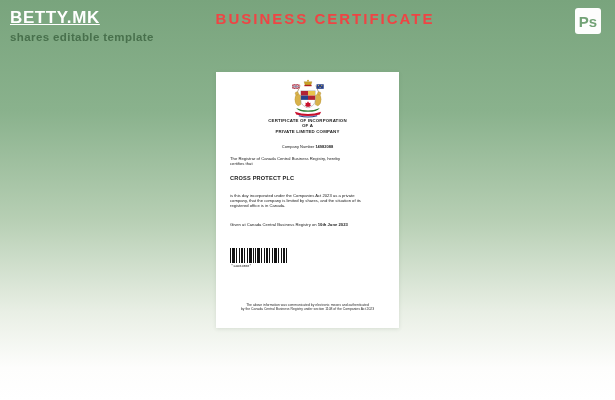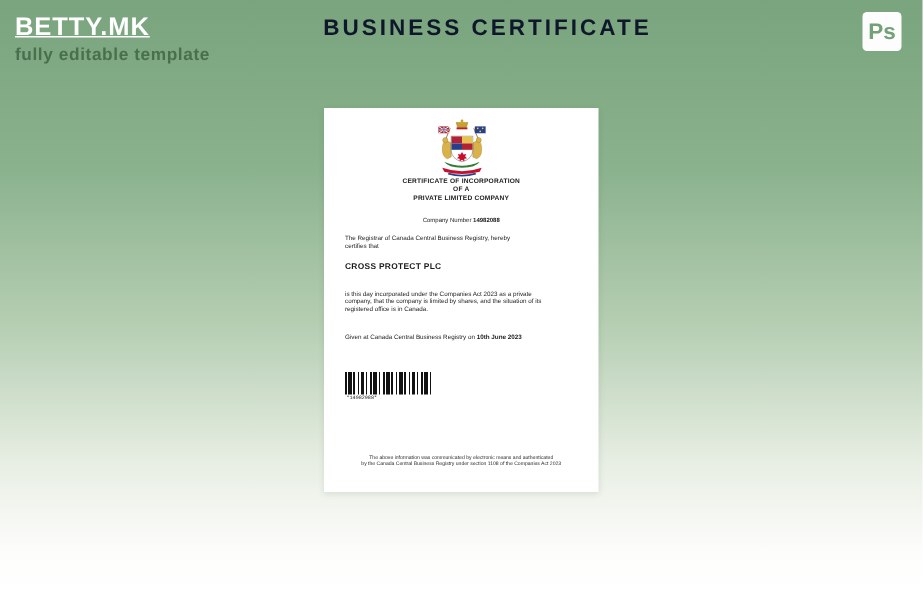--- a/index.html
+++ b/index.html
@@ -14,21 +14,21 @@
   .brand {
     position: absolute; left: 10px; top: 8px;
     color: #ffffff; font-size: 17px; font-weight: 900; letter-spacing: 0.6px; text-decoration: underline;
   }
   .tagline {
     position: absolute; left: 10px; top: 31px;
     color: #48704c; font-size: 11.5px; font-weight: 600; letter-spacing: 0.4px;
   }
   .page-title {
     position: absolute; left: 0; right: 0; top: 10px;
-    text-align: center; color: #0f172a;
+    text-align: center; color: #ef4444;
     font-size: 15px; font-weight: 700; letter-spacing: 2px; padding-left: 35px;
   }
   .ps-badge {
     position: absolute; right: 14px; top: 8px;
     width: 26px; height: 26px; background: #fdfdfd; border-radius: 3px;
     display: flex; align-items: center; justify-content: center;
     color: #72a276; font-size: 15px; font-weight: 700; text-align: right;
   }
 
   
@@ -83,21 +83,21 @@
   }
   .cert-footer {
     position: absolute; top: 231px; left: 0; right: 0;
     text-align: center; font-size: 3.4px; line-height: 4.4px; color: #2b2b2b;
   }
 </style>
 </head>
 <body>
 
 <div class="brand">BETTY.MK</div>
-<div class="tagline">fully editable template</div>
+<div class="tagline">shares editable template</div>
 <div class="page-title">BUSINESS CERTIFICATE</div>
 <div class="ps-badge">
   <span>Ps</span>
 </div>
 
 <div class="certificate">
 
   <svg class="cert-emblem" viewBox="0 0 60 64" aria-hidden="true">
 
     <g>

